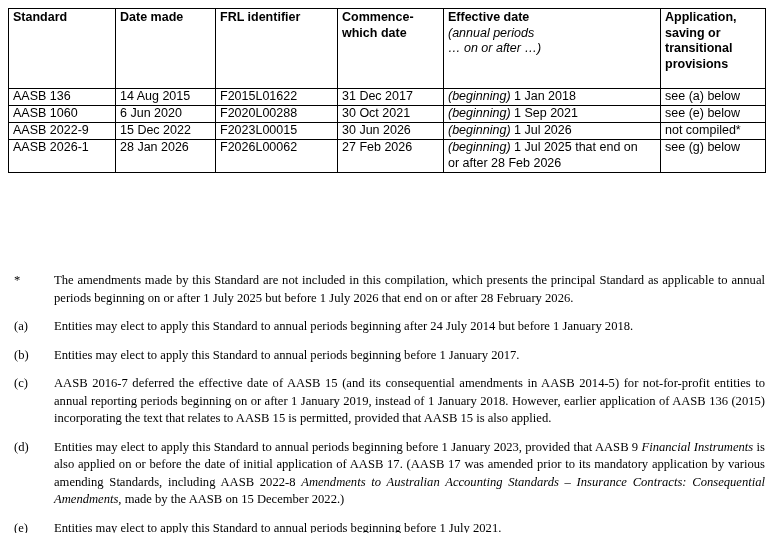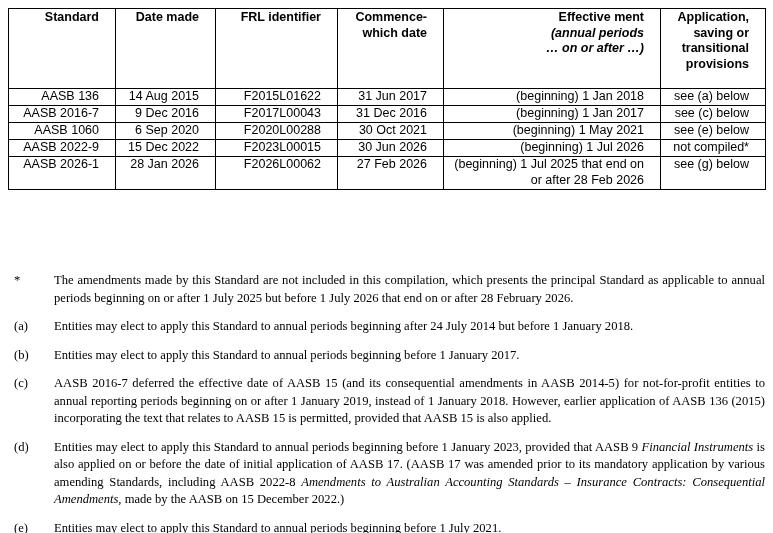--- a/index.html
+++ b/index.html
@@ -29,40 +29,41 @@
     width: 757px;
     font-family: "Liberation Sans", sans-serif;
   }
   table.amend-table th,
   table.amend-table td {
     border: 1px solid #000000;
     padding: 0px 16px 0px 4px;
     vertical-align: top;
     font-size: 12.5px;
     line-height: 15.6px;
-    text-align: right;
+    text-align: left;
   }
   table.amend-table thead th {
     font-weight: bold;
     height: 78px;
     padding-top: 1px;
   }
   table.amend-table tbody td {
     height: 16px;
     font-weight: normal;
   }
   table.amend-table tbody tr.tall-row td {
     height: 32px;
   }
   .hdr-italic {
     font-style: italic;
-    font-weight: bold;
+    font-weight: normal;
     display: block;
   }
   .eff-italic {
+    font-style: italic;
     margin-top: 16px;
   }
 
   
   col.c-standard   { width: 107px; }
   col.c-datemade   { width: 100px; }
   col.c-frl        { width: 122px; }
   col.c-commence   { width: 106px; }
   col.c-effective  { width: 217px; }
   col.c-application{ width: 105px; }
@@ -110,48 +111,40 @@
       <col class="c-effective">
       <col class="c-application">
     </colgroup>
     <thead>
       <tr>
         <th><span>Standard</span></th>
         <th><span>Date made</span></th>
         <th><span>FRL identifier</span></th>
         <th><span class="pre" style="white-space:pre-line;">Commence-
 which date</span></th>
-        <th><span>Effective ment</span><span class="hdr-italic" style="white-space:pre-line;">(annual periods
+        <th><span>Effective date</span><span class="hdr-italic" style="white-space:pre-line;">(annual periods
 … on or after …)</span></th>
         <th><span>Application, saving or transitional provisions</span></th>
       </tr>
     </thead>
     <tbody id="table-body">
         <tr>
           <td><span>AASB 136</span></td>
           <td><span>14 Aug 2015</span></td>
           <td><span>F2015L01622</span></td>
-          <td><span>31 Jun 2017</span></td>
+          <td><span>31 Dec 2017</span></td>
           <td><span class="eff-italic">(beginning)</span><span> 1 Jan 2018</span></td>
           <td><span>see (a) below</span></td>
         </tr>
         <tr>
-          <td><span>AASB 2016-7</span></td>
-          <td><span>9 Dec 2016</span></td>
-          <td><span>F2017L00043</span></td>
-          <td><span>31 Dec 2016</span></td>
-          <td><span class="eff-italic">(beginning)</span><span> 1 Jan 2017</span></td>
-          <td><span>see (c) below</span></td>
-        </tr>
-        <tr>
           <td><span>AASB 1060</span></td>
-          <td><span>6 Sep 2020</span></td>
+          <td><span>6 Jun 2020</span></td>
           <td><span>F2020L00288</span></td>
           <td><span>30 Oct 2021</span></td>
-          <td><span class="eff-italic">(beginning)</span><span> 1 May 2021</span></td>
+          <td><span class="eff-italic">(beginning)</span><span> 1 Sep 2021</span></td>
           <td><span>see (e) below</span></td>
         </tr>
         <tr>
           <td><span>AASB 2022-9</span></td>
           <td><span>15 Dec 2022</span></td>
           <td><span>F2023L00015</span></td>
           <td><span>30 Jun 2026</span></td>
           <td><span class="eff-italic">(beginning)</span><span> 1 Jul 2026</span></td>
           <td><span>not compiled*</span></td>
         </tr>

